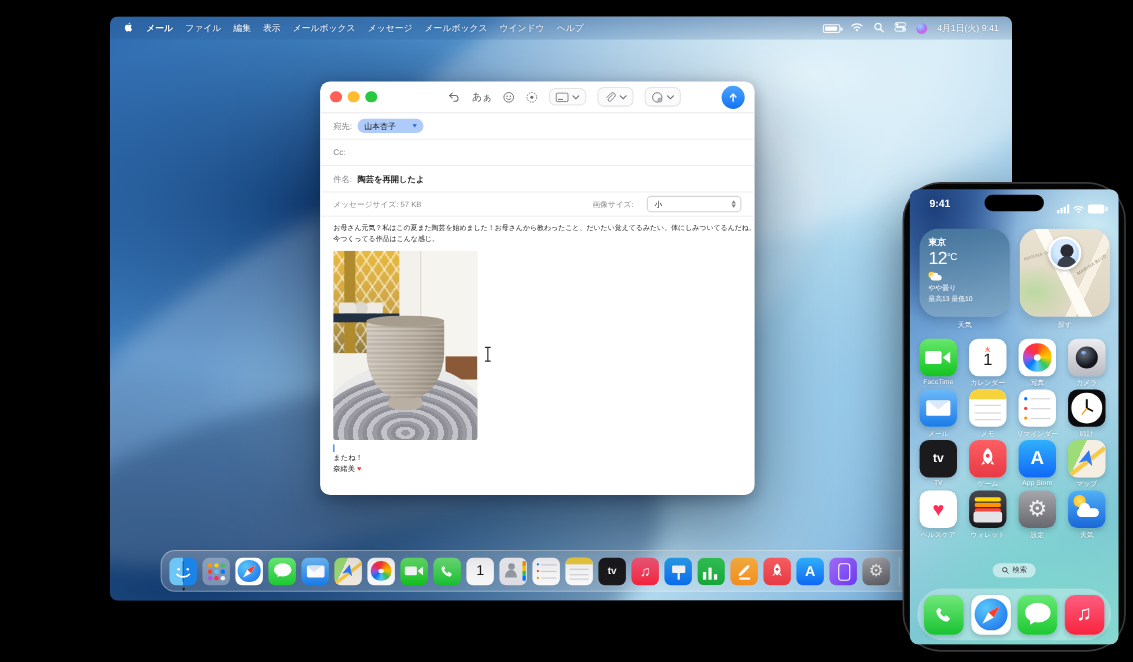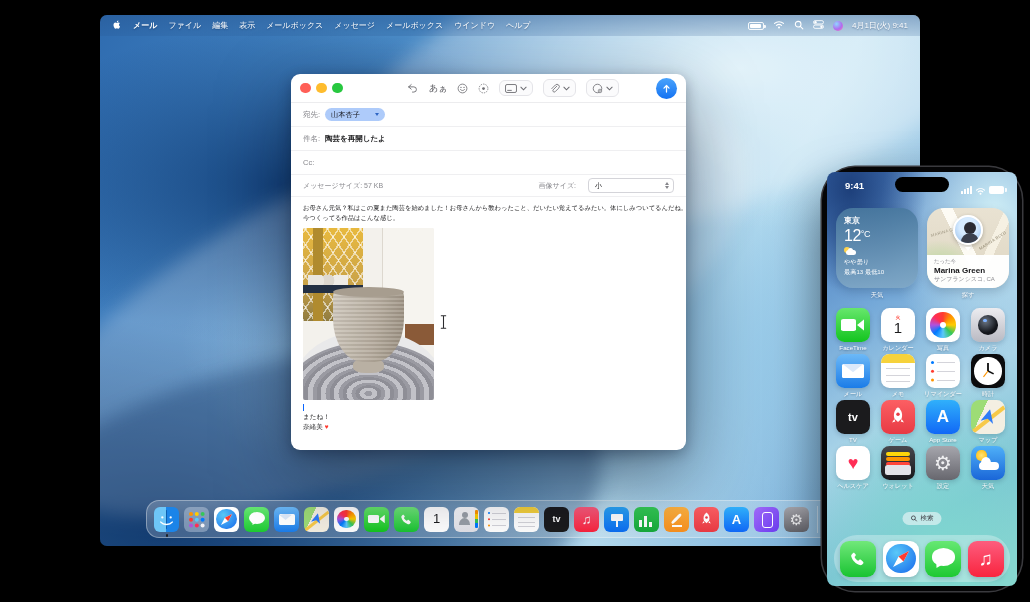--- a/index.html
+++ b/index.html
@@ -424,25 +424,25 @@
     </div>
 
     <div class="frow">
       <span class="flabel">宛先:</span>
       <span class="pill">
         <span>山本杏子</span>
         <i class="pv"></i>
       </span>
     </div>
     <div class="frow">
+      <span class="flabel">Cc:</span>
+    </div>
+    <div class="frow">
       <span class="flabel">件名:</span>
       <span class="subj">陶芸を再開したよ</span>
-    </div>
-    <div class="frow">
-      <span class="flabel">Cc:</span>
     </div>
     <div class="sizerow">
       <span>メッセージサイズ: 57 KB</span>
       <span class="sel" style="margin-left:auto;">
         <span>小</span>
         <span class="stp">
             <i class="up"></i>
             <i class="dn"></i>
           </span>
       </span>
@@ -503,25 +503,20 @@
               <span class="cld"></span>
             </div>
           <div class="w-cond">やや曇り</div>
           <div class="w-hl">最高13 最低10</div>
         </div>
         <div class="widget w-find">
           <span class="road road1">MARINA GREEN DR</span>
           <span class="road road2">MARINA BLVD</span>
           <div class="fm-av"></div>
           <i class="fm-ptr"></i>
-          <div class="fm-panel">
-            <div class="fm-ago">たった今</div>
-            <div class="fm-name">Marina Green</div>
-            <div class="fm-city">サンフランシスコ, CA</div>
-          </div>
         </div>
       </div>
       <div class="wlabels">
         <span class="wlabel">天気</span>
         <span class="wlabel">探す</span>
       </div>
 
       <div class="papp" style="left:4px;top:136px;">
         <div class="ic i-facetime"></div>
           <span class="plabel">FaceTime</span>

